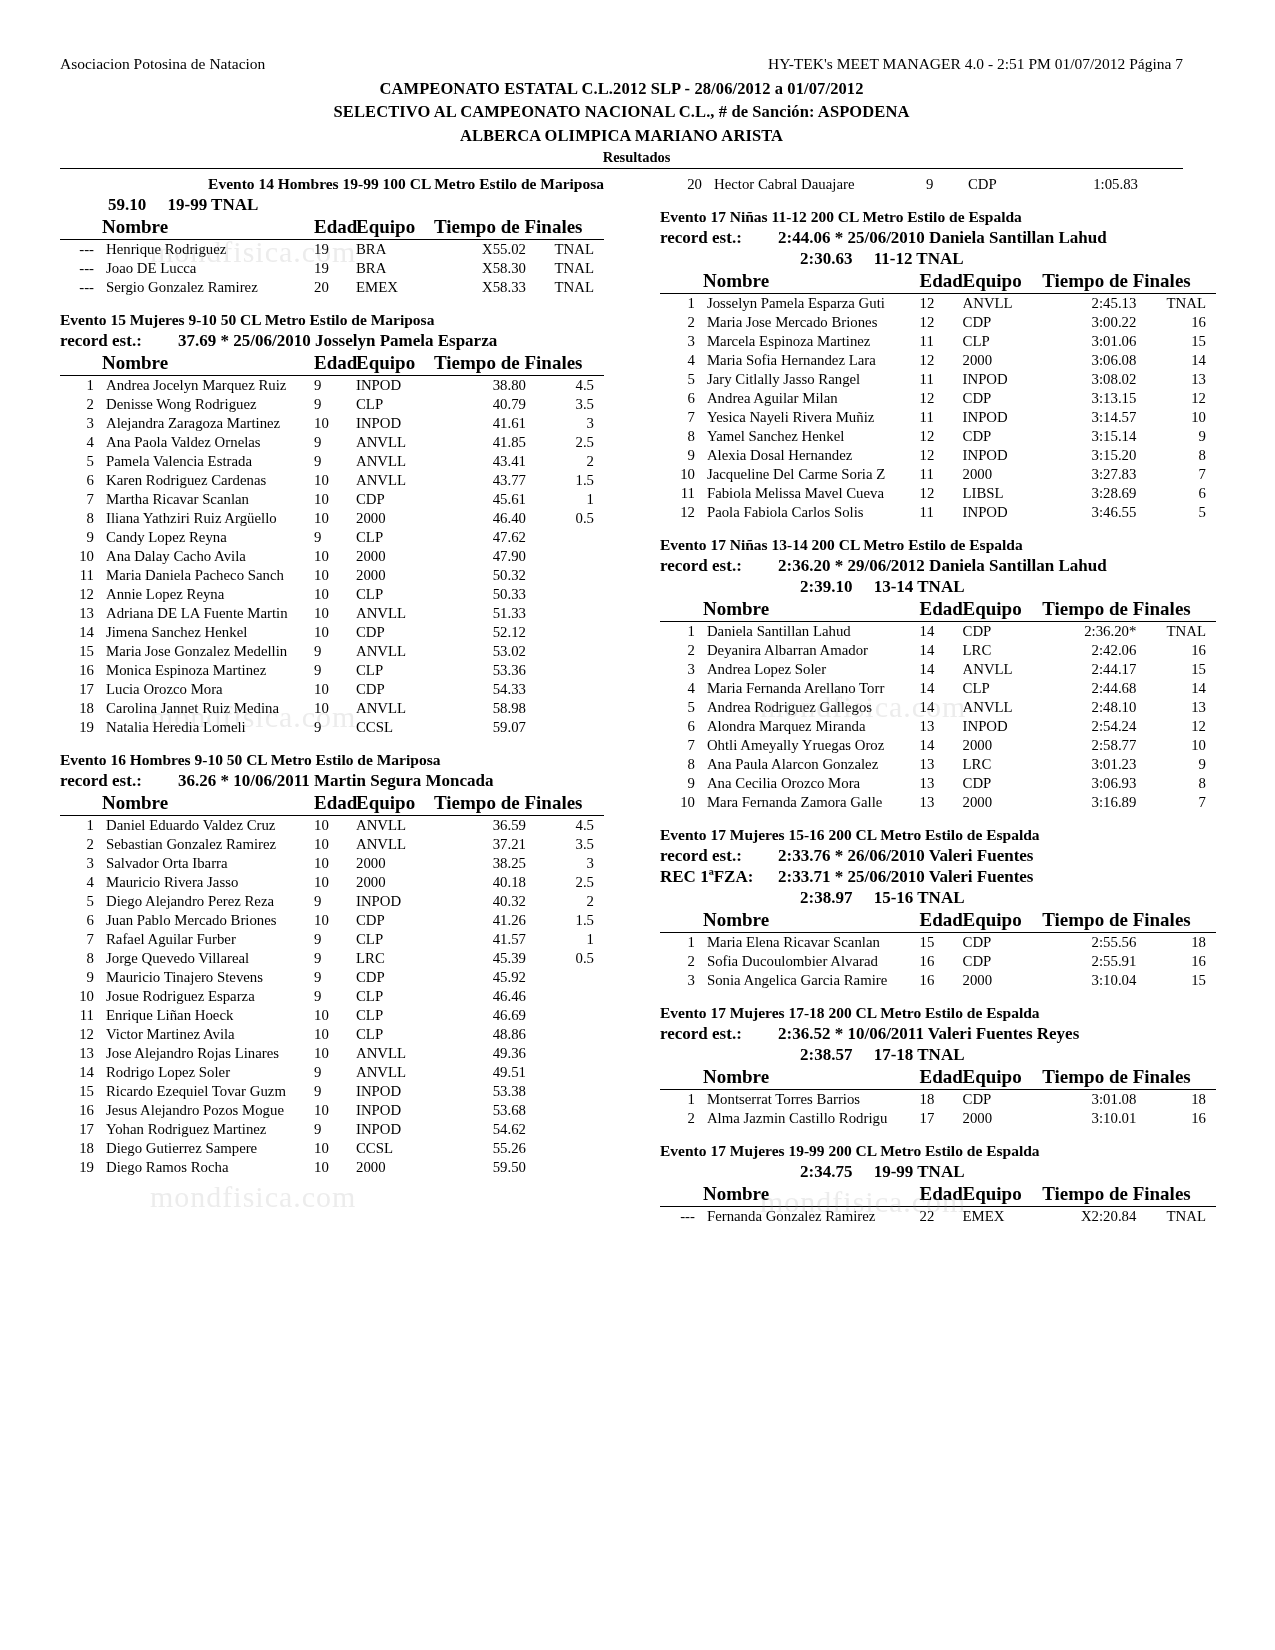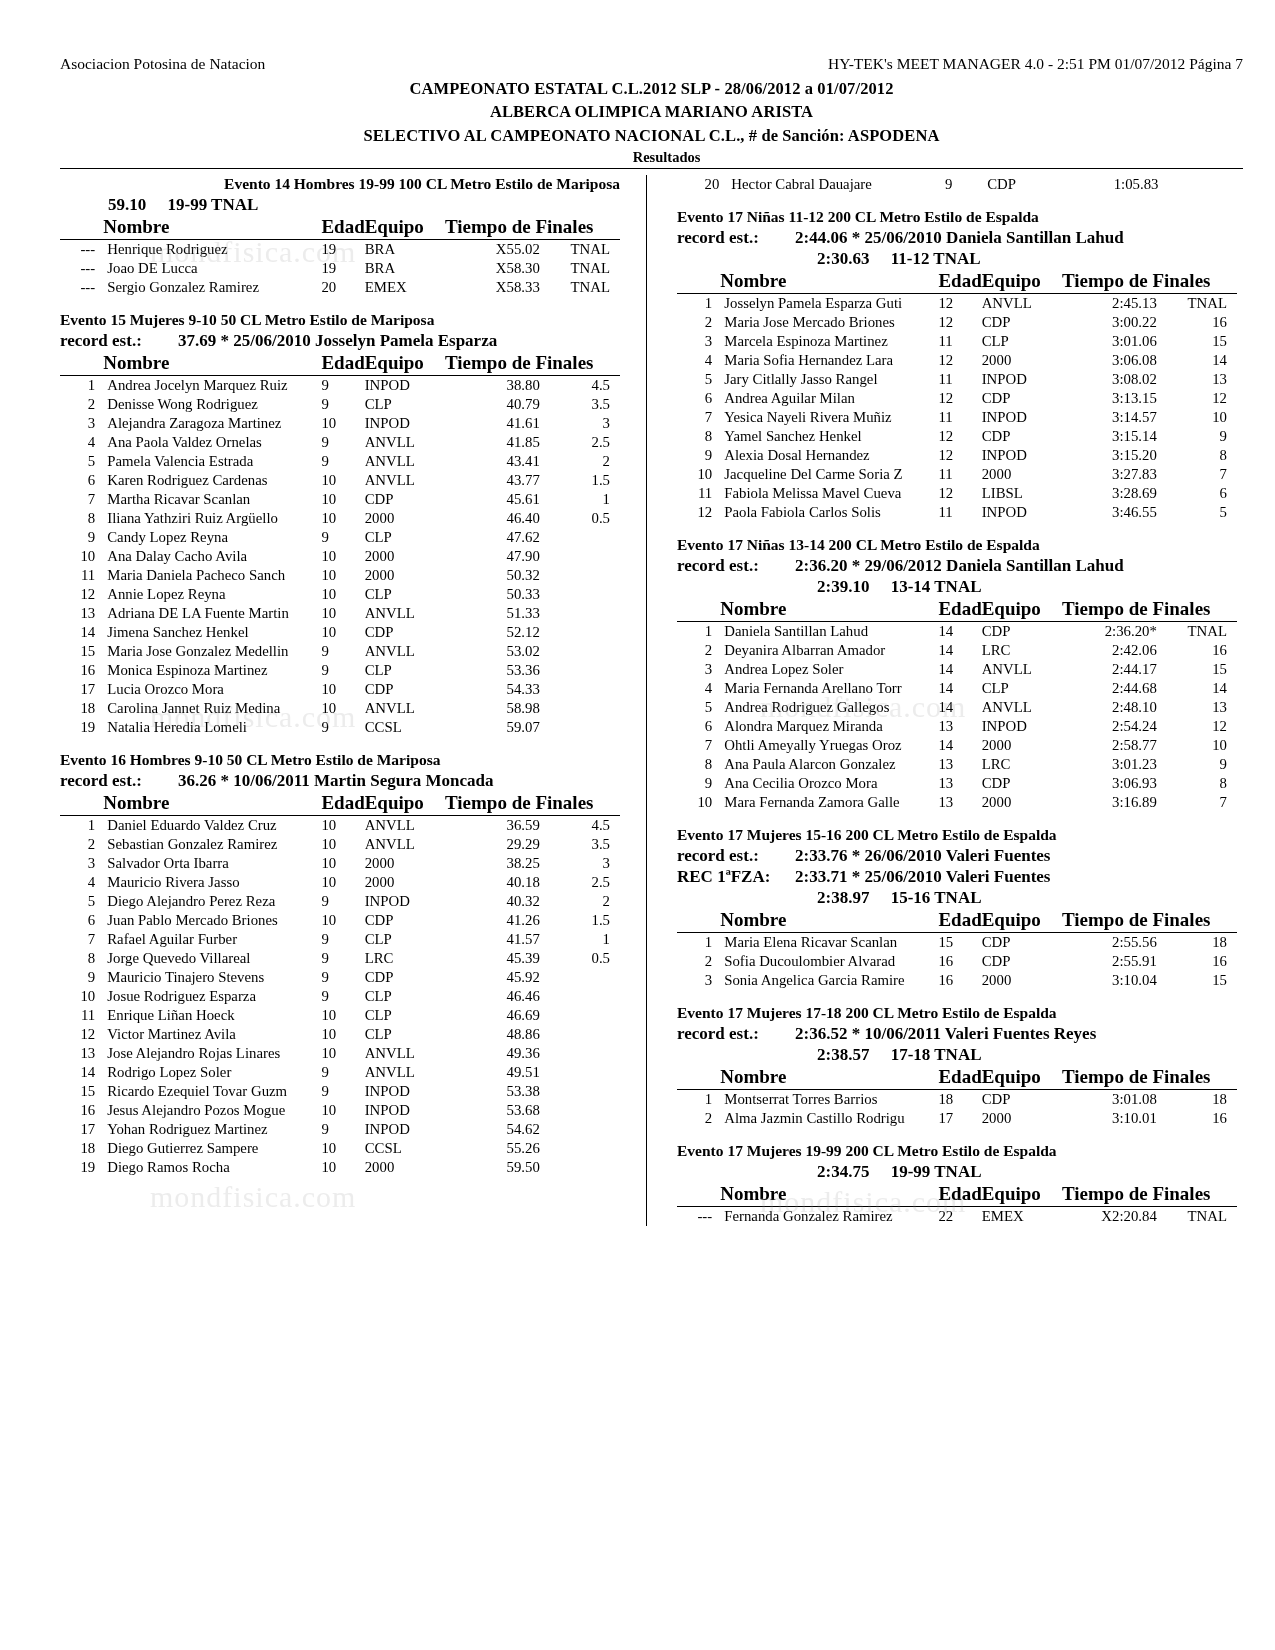--- a/index.html
+++ b/index.html
@@ -12,21 +12,21 @@
     height: 1650px;
     font-family: "Liberation Serif", serif;
     color: #000000;
     position: relative;
   }
   .page {
     position: relative;
     width: 1275px;
     height: 1650px;
     box-sizing: border-box;
-    padding: 55px 32px 0 60px;
+    padding: 55px 92px 0 60px;
   }
   .hdr-row {
     display: flex;
     justify-content: space-between;
     align-items: baseline;
     font-size: 15.5px;
     margin-bottom: 4px;
   }
   .hdr-left { white-space: nowrap; }
   .hdr-right { white-space: nowrap; }
@@ -144,22 +144,22 @@
 <body>
 
 <div class="page">
 
   <div class="hdr-row">
     <div class="hdr-left">Asociacion Potosina de Natacion</div>
     <div class="hdr-right">HY-TEK's MEET MANAGER 4.0 - 2:51 PM  01/07/2012  Página 7</div>
   </div>
 
   <div class="title-line">CAMPEONATO ESTATAL C.L.2012 SLP - 28/06/2012 a 01/07/2012</div>
+  <div class="title-line sub">SELECTIVO AL CAMPEONATO NACIONAL C.L., # de Sanción: ASPODENA</div>
   <div class="title-line sub">ALBERCA OLIMPICA MARIANO ARISTA</div>
-  <div class="title-line sub">SELECTIVO AL CAMPEONATO NACIONAL C.L., # de Sanción: ASPODENA</div>
   <div class="results-label">Resultados</div>
 
   <div class="rule"></div>
 
   <div class="columns">
     <div class="col left" id="col-left">
         <div class="event-title first">Evento 14  Hombres 19-99 100 CL Metro Estilo de Mariposa</div>
         <div class="record-line"><span class="ind1"></span><span>59.10</span><span>&nbsp;&nbsp;&nbsp;&nbsp;&nbsp;19-99 TNAL</span></div>
         <table class="res">
           <thead>
@@ -387,21 +387,21 @@
               <td class="c-age">10</td>
               <td class="c-team">ANVLL</td>
               <td class="c-time">36.59</td>
               <td class="c-pts">4.5</td>
             </tr>
             <tr>
               <td class="c-place">2</td>
               <td class="c-name td-name">Sebastian Gonzalez Ramirez</td>
               <td class="c-age">10</td>
               <td class="c-team">ANVLL</td>
-              <td class="c-time">29.29</td>
+              <td class="c-time">37.21</td>
               <td class="c-pts">3.5</td>
             </tr>
             <tr>
               <td class="c-place">3</td>
               <td class="c-name td-name">Salvador Orta Ibarra</td>
               <td class="c-age">10</td>
               <td class="c-team">2000</td>
               <td class="c-time">38.25</td>
               <td class="c-pts">3</td>
             </tr>

